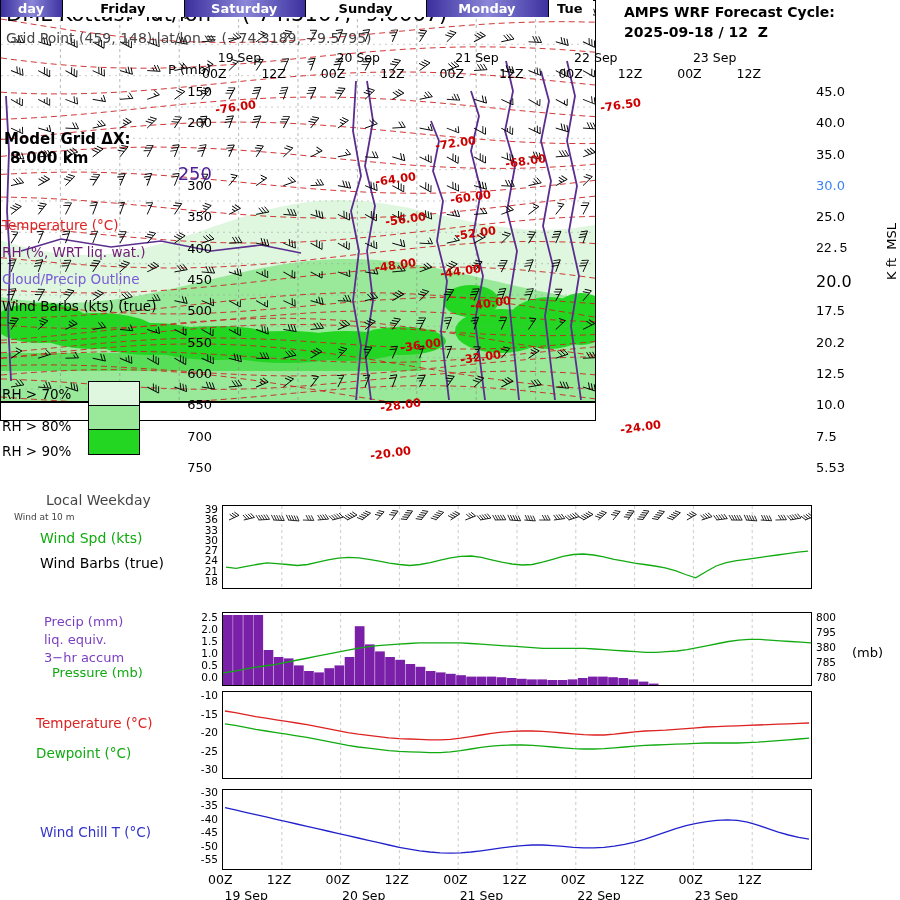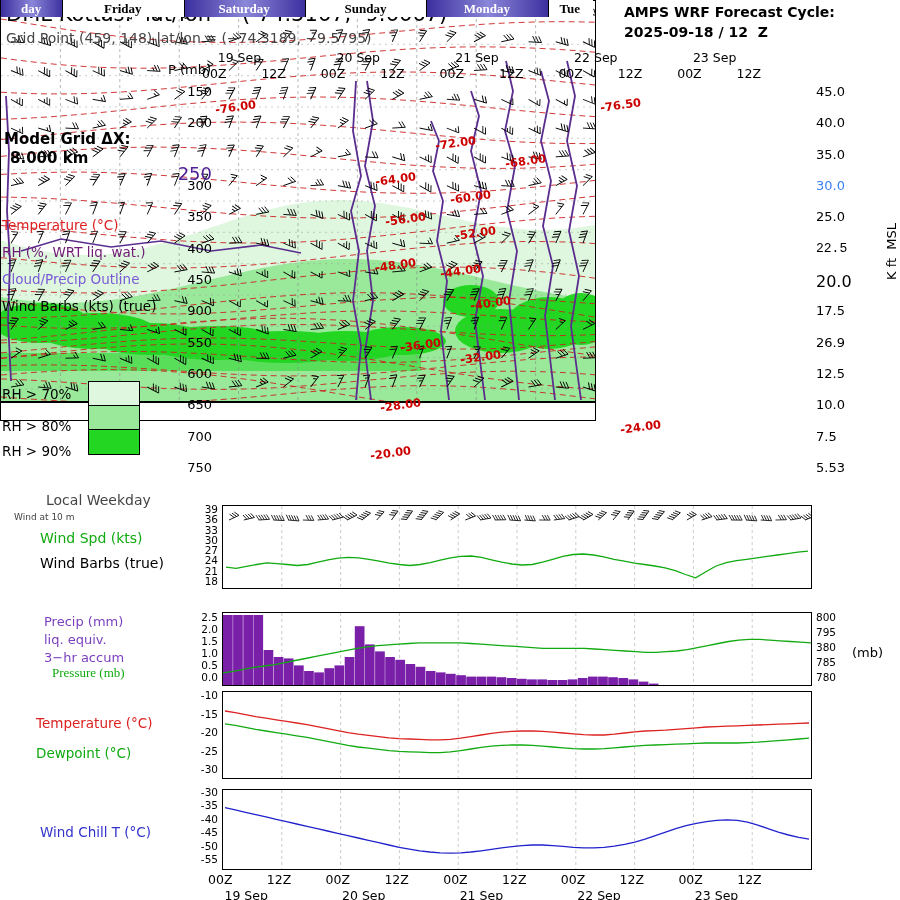--- a/index.html
+++ b/index.html
@@ -29,35 +29,35 @@
   #sw80{top:405px;background:#9ae89a;}
   #sw90{top:429px;background:#22d622;}
 
   #lbl-localwd{left:46px;top:492px;font-size:14px;color:#444;}
   #lbl-wind10{left:14px;top:512px;font-size:9px;color:#444;}
   #lbl-wspd{left:40px;top:530px;font-size:14px;color:#1a1;}
   #lbl-wbarb{left:40px;top:555px;font-size:14px;color:#000;}
   #lbl-precip{left:44px;top:614px;font-size:13px;color:#7a3fbf;}
   #lbl-liqeq{left:44px;top:632px;font-size:13px;color:#7a3fbf;}
   #lbl-3hr{left:44px;top:650px;font-size:13px;color:#7a3fbf;}
-  #lbl-press{left:52px;top:665px;font-size:13px;color:#1a1;font-family:Liberation Serif, serif;}
+  #lbl-press{left:52px;top:665px;font-size:13px;color:#1a1;}
   #lbl-temp2{left:36px;top:715px;font-size:13.5px;color:#d22;}
   #lbl-dewp{left:36px;top:745px;font-size:13.5px;color:#1a1;}
   #lbl-chill{left:40px;top:824px;font-size:13.5px;color:#33c;}
   #lbl-mb{left:852px;top:645px;font-size:13px;color:#000;}
   #lbl-kft{left:884px;top:280px;font-size:13px;color:#000;transform:rotate(-90deg);transform-origin:left top;}
 
   
   #panel-main{left:216px;top:80px;width:594px;height:400px;border:1px solid #000;background:#fff;overflow:hidden;}
   #plabel{left:168px;top:62px;font-size:13px;color:#000;}
 
   
   #daybar{left:216px;top:487px;width:594px;height:17px;border:1px solid #000;background:#fff;}
   #daybar .seg{position:absolute;top:0;height:17px;}
-  #daybar .lbl{position:absolute;top:0px;font-size:13px;font-weight:bold;color:#000;text-align:center;line-height:17px;font-family:Liberation Serif, serif;}
+  #daybar .lbl{position:absolute;top:0px;font-size:13px;font-weight:bold;color:#000;text-align:center;line-height:17px;}
 
   .panel{position:absolute;border:1px solid #000;background:#fff;overflow:hidden;}
   #panel-wind{left:222px;top:505px;width:588px;height:82px;}
   #panel-precip{left:222px;top:612px;width:588px;height:72px;}
   #panel-temp{left:222px;top:691px;width:588px;height:86px;}
   #panel-chill{left:222px;top:789px;width:588px;height:79px;}
   svg{display:block;}
 </style>
 </head>
 <body>
@@ -1935,37 +1935,37 @@
     </svg>
 </div>
 <div id="main-yaxis">
     <div class="abs t " style="left: 170px; top: 84px; font-size: 13px; color: rgb(0, 0, 0); width: 42px; text-align: right;">150</div>
     <div class="abs t " style="left: 170px; top: 115.333px; font-size: 13px; color: rgb(0, 0, 0); width: 42px; text-align: right;">200</div>
     <div class="abs t " style="left: 170px; top: 146.667px; font-size: 18px; color: #4c1d95; width: 42px; text-align: right; margin-top: 16px;">250</div>
     <div class="abs t " style="left: 170px; top: 178px; font-size: 13px; color: rgb(0, 0, 0); width: 42px; text-align: right;">300</div>
     <div class="abs t " style="left: 170px; top: 209.333px; font-size: 13px; color: rgb(0, 0, 0); width: 42px; text-align: right;">350</div>
     <div class="abs t " style="left: 170px; top: 240.667px; font-size: 13px; color: rgb(0, 0, 0); width: 42px; text-align: right;">400</div>
     <div class="abs t " style="left: 170px; top: 272px; font-size: 13px; color: rgb(0, 0, 0); width: 42px; text-align: right;">450</div>
-    <div class="abs t " style="left: 170px; top: 303.333px; font-size: 13px; color: rgb(0, 0, 0); width: 42px; text-align: right;">900</div>
+    <div class="abs t " style="left: 170px; top: 303.333px; font-size: 13px; color: rgb(0, 0, 0); width: 42px; text-align: right;">500</div>
     <div class="abs t " style="left: 170px; top: 334.667px; font-size: 13px; color: rgb(0, 0, 0); width: 42px; text-align: right;">550</div>
     <div class="abs t " style="left: 170px; top: 366px; font-size: 13px; color: rgb(0, 0, 0); width: 42px; text-align: right;">600</div>
     <div class="abs t " style="left: 170px; top: 397.333px; font-size: 13px; color: rgb(0, 0, 0); width: 42px; text-align: right;">650</div>
     <div class="abs t " style="left: 170px; top: 428.667px; font-size: 13px; color: rgb(0, 0, 0); width: 42px; text-align: right;">700</div>
     <div class="abs t " style="left: 170px; top: 460px; font-size: 13px; color: rgb(0, 0, 0); width: 42px; text-align: right;">750</div>
   </div>
 <div id="main-yaxis-r">
     <div class="abs t " style="left: 816px; top: 84px; font-size: 13px; color: rgb(0, 0, 0);">45.0</div>
     <div class="abs t " style="left: 816px; top: 115.333px; font-size: 13px; color: rgb(0, 0, 0);">40.0</div>
     <div class="abs t " style="left: 816px; top: 146.667px; font-size: 13px; color: rgb(0, 0, 0);">35.0</div>
     <div class="abs t " style="left: 816px; top: 178px; font-size: 13px; color: #3b82f6; text-align: center;">30.0</div>
     <div class="abs t " style="left: 816px; top: 209.333px; font-size: 13px; color: rgb(0, 0, 0);">25.0</div>
     <div class="abs t " style="left: 816px; top: 240.667px; font-size: 13px; color: rgb(0, 0, 0); font-family: Liberation Mono, monospace;">22.5</div>
     <div class="abs t " style="left: 816px; top: 272px; font-size: 16px; color: rgb(0, 0, 0);">20.0</div>
     <div class="abs t " style="left: 816px; top: 303.333px; font-size: 13px; color: rgb(0, 0, 0);">17.5</div>
-    <div class="abs t " style="left: 816px; top: 334.667px; font-size: 13px; color: rgb(0, 0, 0);">26.9</div>
+    <div class="abs t " style="left: 816px; top: 334.667px; font-size: 13px; color: rgb(0, 0, 0);">20.2</div>
     <div class="abs t " style="left: 816px; top: 366px; font-size: 13px; color: rgb(0, 0, 0);">12.5</div>
     <div class="abs t " style="left: 816px; top: 397.333px; font-size: 13px; color: rgb(0, 0, 0);">10.0</div>
     <div class="abs t " style="left: 816px; top: 428.667px; font-size: 13px; color: rgb(0, 0, 0);">7.5</div>
     <div class="abs t " style="left: 816px; top: 460px; font-size: 13px; color: rgb(0, 0, 0);">5.53</div>
   </div>
 
 <div id="daybar">
     <div class="seg" style="left: 0px; width: 62.16px; background: linear-gradient(to right, rgb(59, 47, 158), rgb(138, 134, 216), rgb(59, 47, 158)); border-left: 1px solid rgb(0, 0, 0);"></div>
     <div class="lbl" style="left: 0px; width: 62.16px; text-align: center; color: rgb(255, 255, 255);">day</div>
     <div class="seg" style="left: 62.16px; width: 121.36px; background: rgb(255, 255, 255); border-left: 1px solid rgb(0, 0, 0);"></div>

